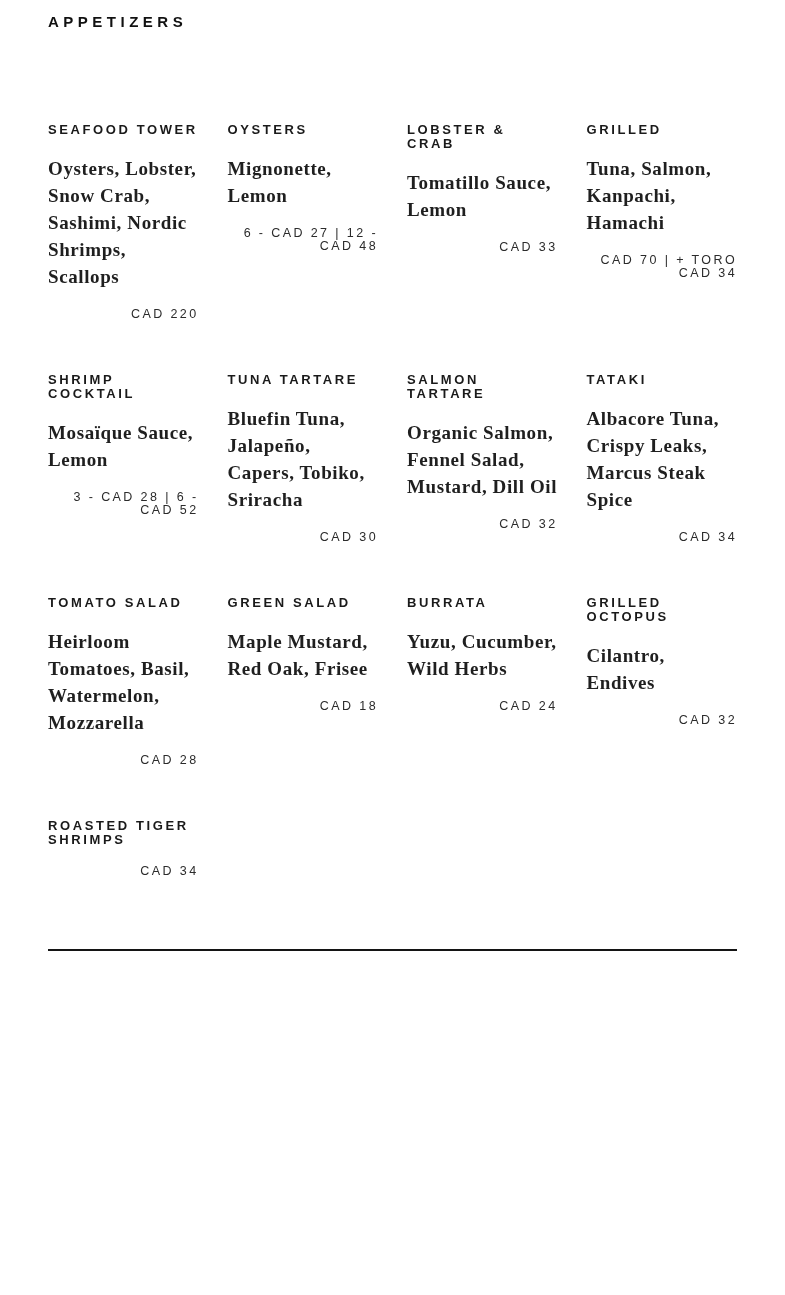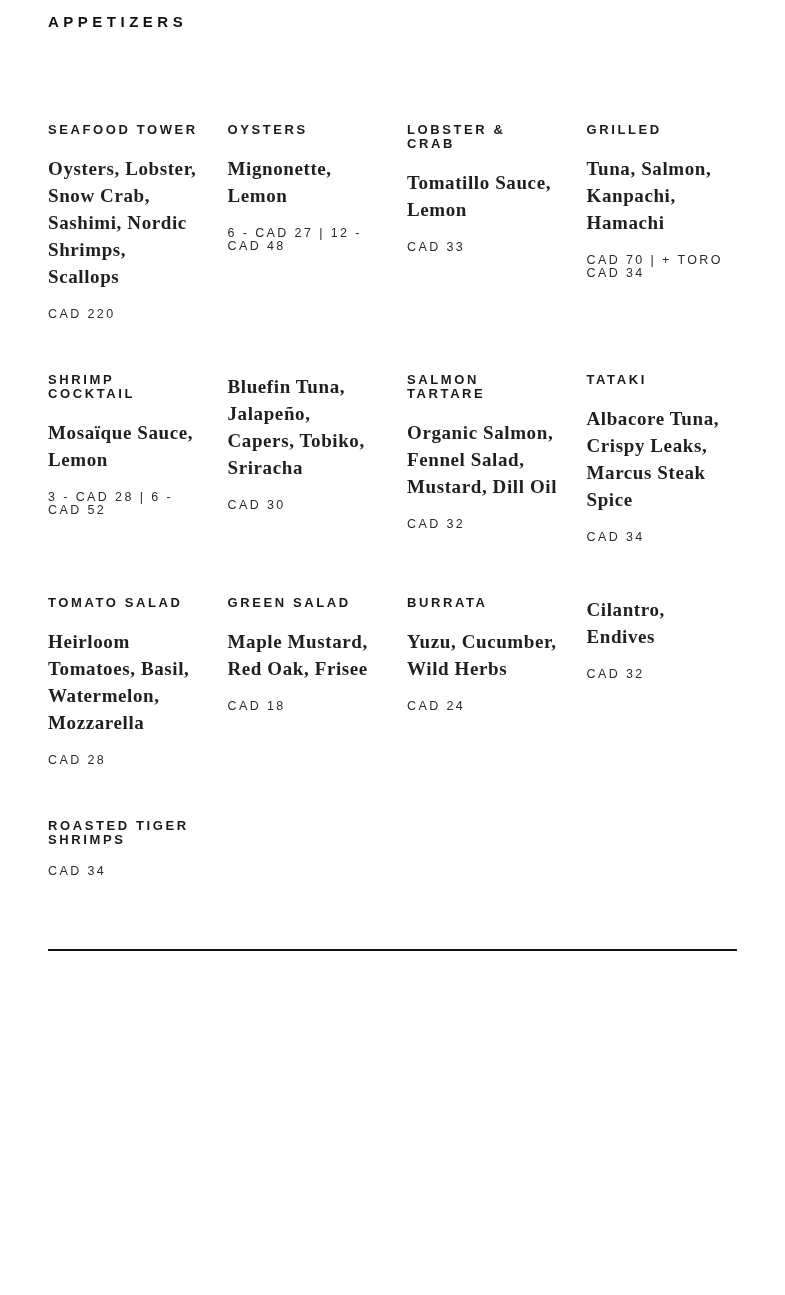--- a/index.html
+++ b/index.html
@@ -51,20 +51,21 @@
     letter-spacing: 0.6px;
     font-weight: 700;
     color: #1f1f1f;
   }
   .item-price {
     font-size: 12.5px;
     line-height: 13px;
     font-weight: 400;
     letter-spacing: 2.4px;
     color: #2b2b2b;
+    text-align: right;
   }
   .divider {
     height: 2px;
     background: #141414;
     margin-top: 71px;
   }
 </style>
 </head>
 <body>
 
@@ -98,20 +99,21 @@
       <div class="item-price">CAD 70 | + TORO CAD 34</div>
     </div>
 
     <div class="menu-item">
       <h2 class="item-name">SHRIMP COCKTAIL</h2>
       <p class="item-desc">Mosaïque Sauce, Lemon</p>
       <div class="item-price">3 - CAD 28 | 6 - CAD 52</div>
     </div>
 
     <div class="menu-item">
+      <h2 class="item-name">TUNA TARTARE</h2>
       <p class="item-desc">Bluefin Tuna, Jalapeño, Capers, Tobiko, Sriracha</p>
       <div class="item-price">CAD 30</div>
     </div>
 
     <div class="menu-item">
       <h2 class="item-name">SALMON TARTARE</h2>
       <p class="item-desc">Organic Salmon, Fennel Salad, Mustard, Dill Oil</p>
       <div class="item-price">CAD 32</div>
     </div>
 
@@ -133,20 +135,21 @@
       <div class="item-price">CAD 18</div>
     </div>
 
     <div class="menu-item">
       <h2 class="item-name">BURRATA</h2>
       <p class="item-desc">Yuzu, Cucumber, Wild Herbs</p>
       <div class="item-price">CAD 24</div>
     </div>
 
     <div class="menu-item">
+      <h2 class="item-name">GRILLED OCTOPUS</h2>
       <p class="item-desc">Cilantro, Endives</p>
       <div class="item-price">CAD 32</div>
     </div>
 
     <div class="menu-item">
       <h2 class="item-name">ROASTED TIGER SHRIMPS</h2>
       <div class="item-price">CAD 34</div>
     </div>
 
   </div>

